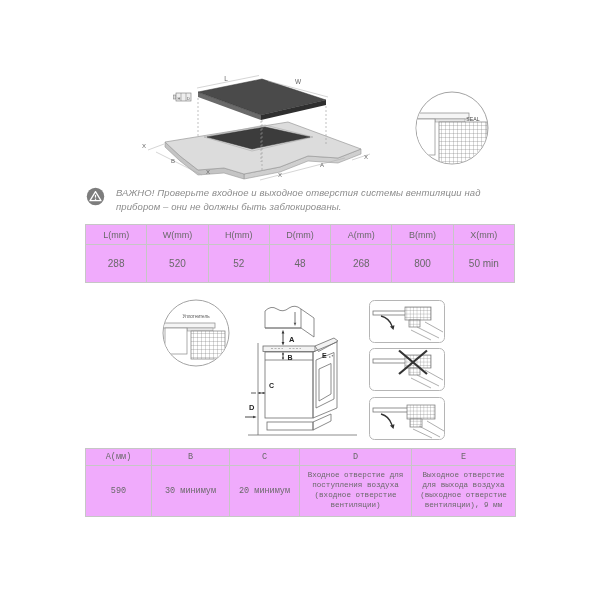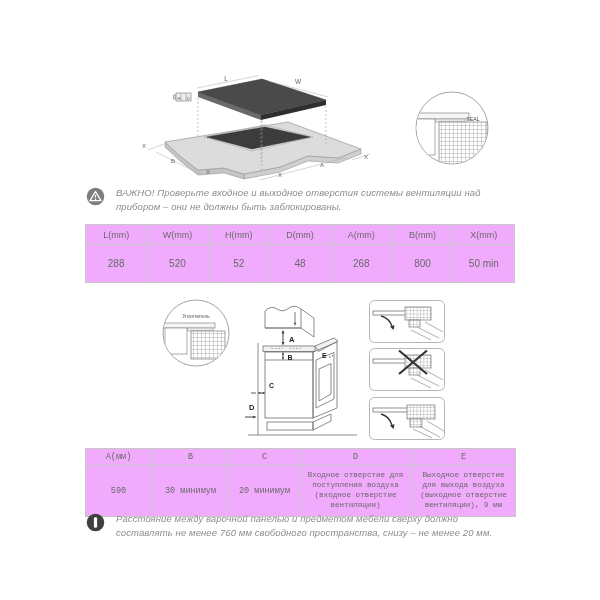--- a/index.html
+++ b/index.html
@@ -302,21 +302,14 @@
       <tr>
         <td>590</td>
         <td>30 минимум</td>
         <td>20 минимум</td>
         <td class="small">Входное отверстие для поступления воздуха (входное отверстие вентиляции)</td>
         <td class="small">Выходное отверстие для выхода воздуха (выходное отверстие вентиляции), 9 мм</td>
       </tr>
     </tbody>
   </table>
 
-  <div class="abs note" style="left:86px;top:512px;width:424px;">
-    <svg class="note-icon" viewBox="0 0 20 20">
-      <circle cx="10" cy="10" r="9.2" fill="#3f3f3f"></circle>
-      <rect x="8.3" y="4.4" width="3.4" height="11.2" rx="1.5" fill="#fff"></rect>
-    </svg>
-    <p class="note-text" style="width:394px;">Расстояние между варочной панелью и предметом мебели сверху должно составлять не менее 760 мм свободного пространства, снизу – не менее 20 мм.</p>
-  </div>
 
 </div>
 
 </body></html>

